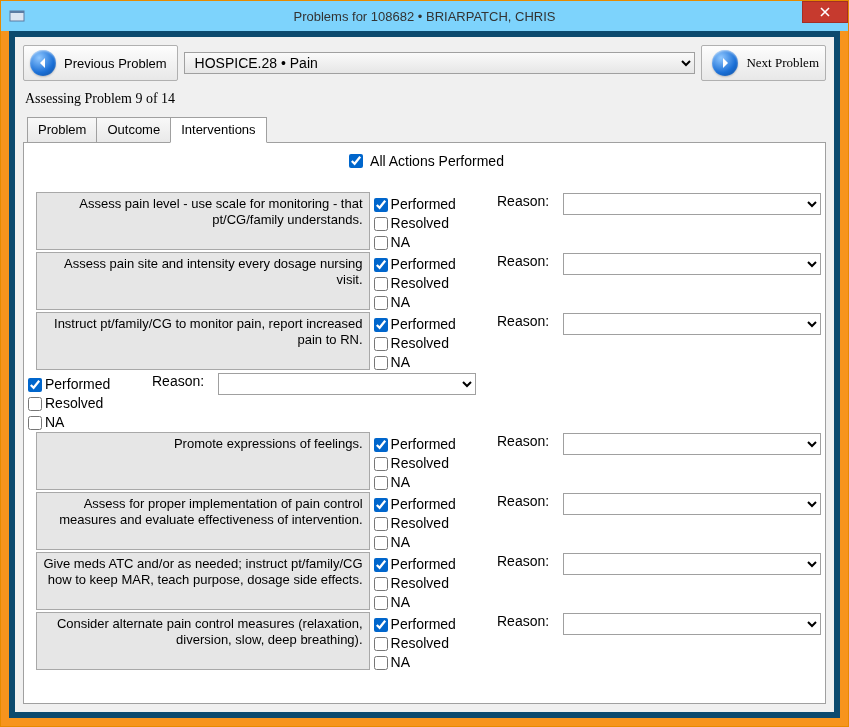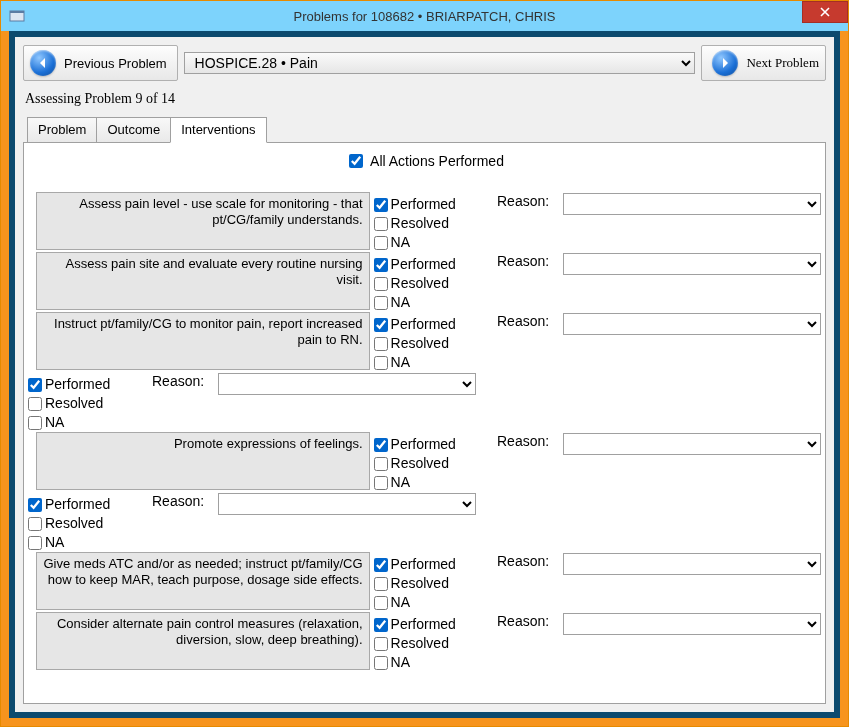--- a/index.html
+++ b/index.html
@@ -282,21 +282,21 @@
                   <input type="checkbox" style="">
                   <span>NA</span>
                 </label>
               </div>
               <div class="reason-col">
                 <span class="reason-label">Reason:</span>
                 <select class="reason-select"><option></option></select>
               </div>
             </div>
             <div class="row">
-              <div class="desc">Assess pain site and evaluate every routine nursing visit.</div>
+              <div class="desc">Assess pain site and intensity every dosage nursing visit.</div>
               <div class="checks">
                 <label>
                   <input type="checkbox" checked="" style="">
                   <span>Performed</span>
                 </label>
                 <label>
                   <input type="checkbox" style="">
                   <span>Resolved</span>
                 </label>
                 <label>
@@ -365,20 +365,21 @@
                   <input type="checkbox" style="">
                   <span>NA</span>
                 </label>
               </div>
               <div class="reason-col">
                 <span class="reason-label">Reason:</span>
                 <select class="reason-select"><option></option></select>
               </div>
             </div>
             <div class="row">
+              <div class="desc">Assess for proper implementation of pain control measures and evaluate effectiveness of intervention.</div>
               <div class="checks">
                 <label>
                   <input type="checkbox" checked="" style="">
                   <span>Performed</span>
                 </label>
                 <label>
                   <input type="checkbox" style="">
                   <span>Resolved</span>
                 </label>
                 <label>

